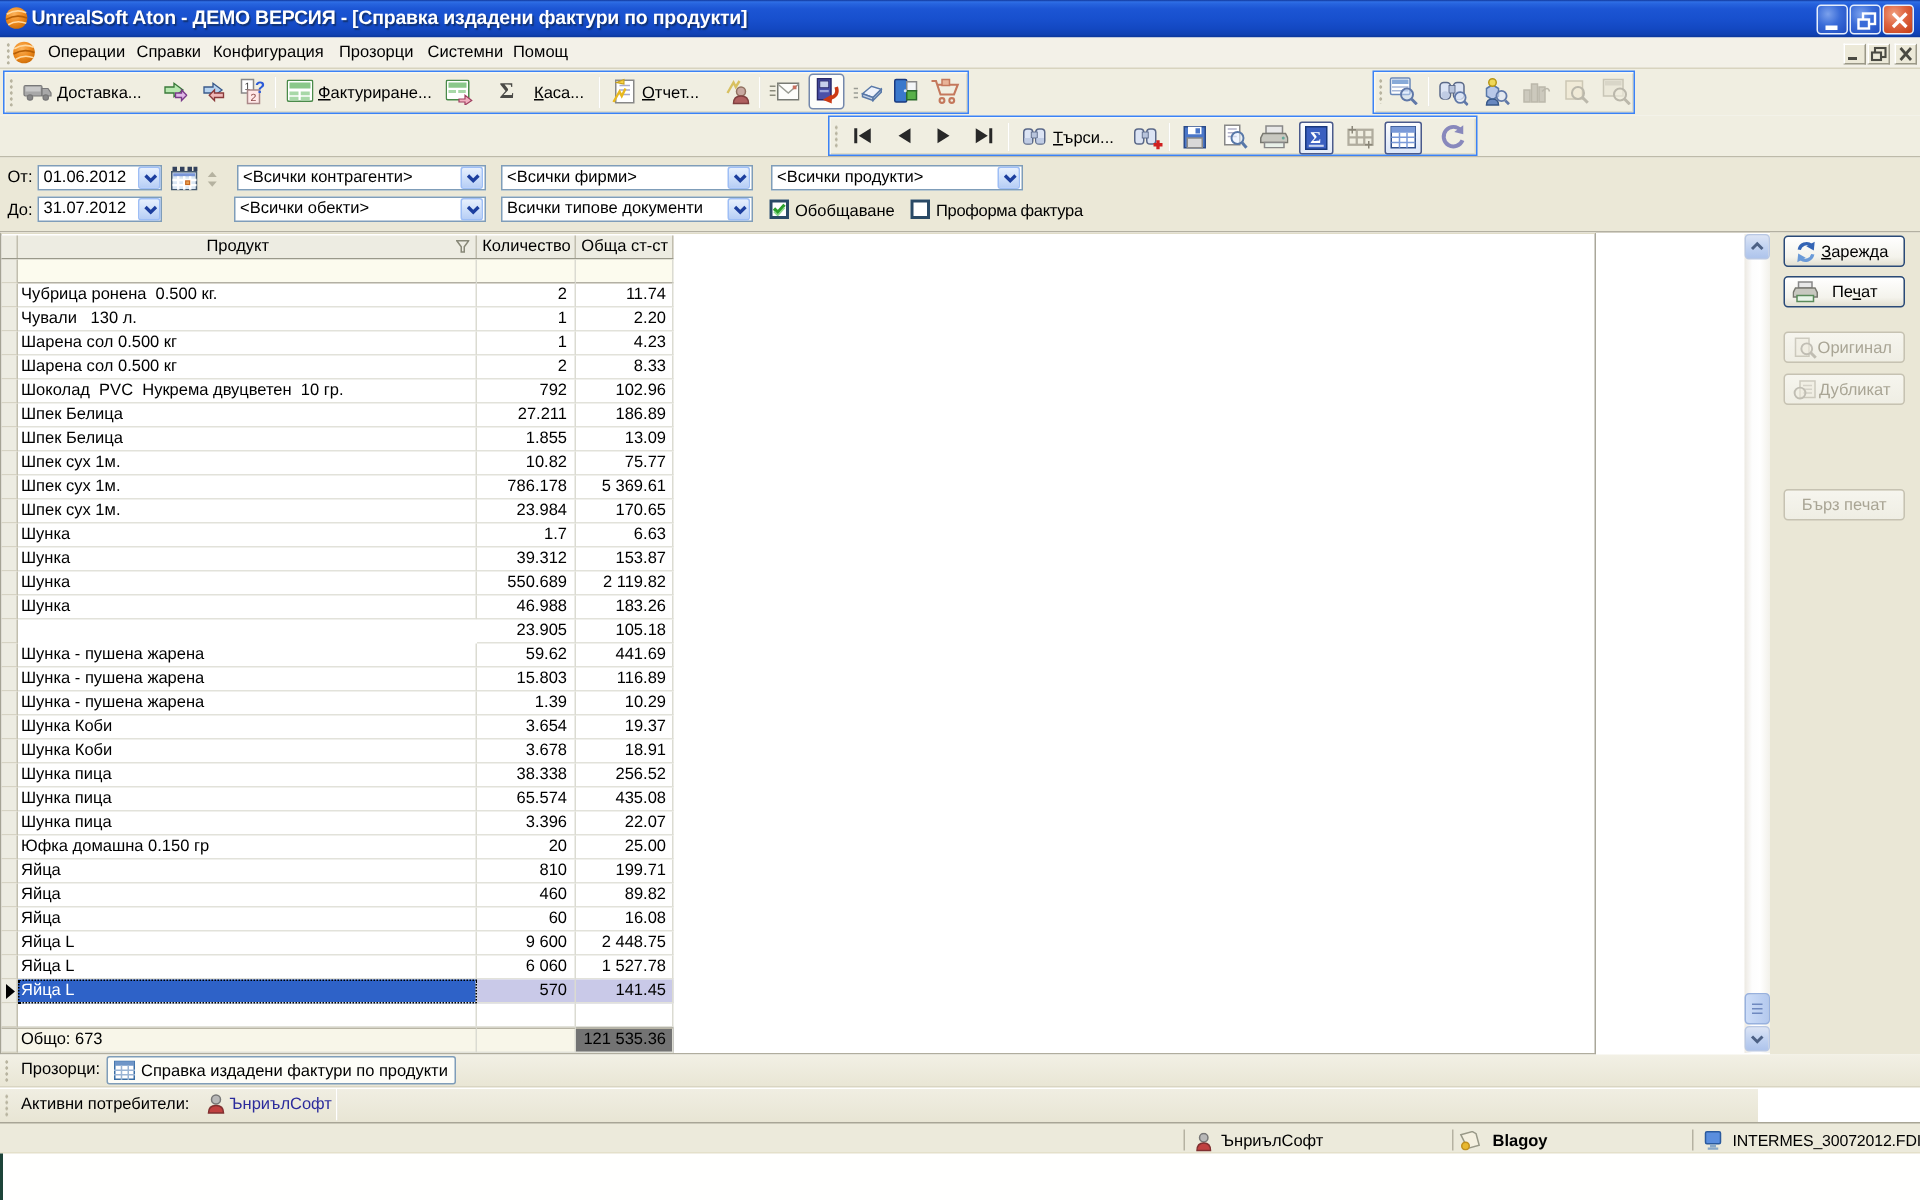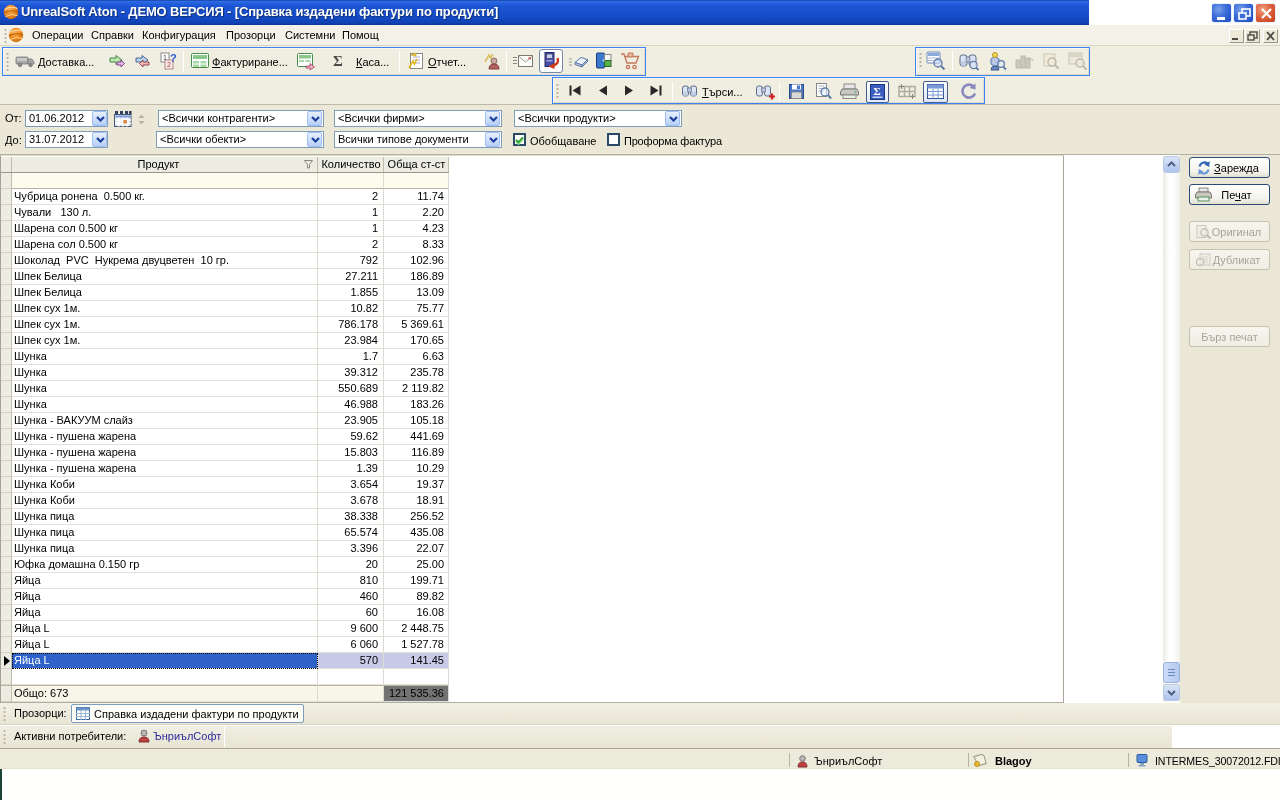--- a/index.html
+++ b/index.html
@@ -1,21 +1,21 @@
 <!DOCTYPE html>
 <html><head>
 <meta charset="utf-8">
 <style>
 * { margin:0; padding:0; box-sizing:border-box; }
 html,body { width:1280px; height:800px; overflow:hidden; }
 body { font-family:"Liberation Sans",sans-serif; font-size:11px; background:#fff; position:relative; }
 .abs { position:absolute; }
 
 
-#titlebar { left:0; top:0; width:1089px; height:25px;
+#titlebar { left:0; top:0; width:1280px; height:25px;
   background:linear-gradient(to bottom,#10379A 0%,#2F6FE6 5%,#2764DE 10%,#1C55D4 24%,#1850CE 50%,#1348C2 76%,#1041B2 92%,#0A3596 100%);
 }
 #titletext { left:21px; top:0; height:25px; line-height:24px; color:#fff; font-weight:bold; font-size:13px; letter-spacing:-0.15px; text-shadow:1px 1px 1px #10306e; white-space:nowrap; }
 .tbtn { top:3px; width:21px; height:20px; border-radius:3px; border:1px solid #e7effc; }
 .tbtn.min,.tbtn.res { background:radial-gradient(circle at 35% 30%,#7ba1ec 0%,#3a6cd8 45%,#1f4cc0 100%); }
 .tbtn.close { background:radial-gradient(circle at 35% 30%,#f0a080 0%,#de6440 45%,#c43b12 100%); }
 .tbtn svg { position:absolute; left:0; top:0; }
 
 
 #menubar { left:0; top:25px; width:1280px; height:21px; background:#F3F1E8; border-bottom:1px solid #d8d4bf; }
@@ -558,37 +558,36 @@
       <div class="rowsel" style="top:193px;height:16px;"></div>
       <div class="drow" style="top:193px;">
         <div class="dcell c1">Шунка</div>
         <div class="dcell c2">1.7</div>
         <div class="dcell c3">6.63</div>
       </div>
       <div class="rowsel" style="top:209px;height:16px;"></div>
       <div class="drow" style="top:209px;">
         <div class="dcell c1">Шунка</div>
         <div class="dcell c2">39.312</div>
-        <div class="dcell c3">235.78</div>
+        <div class="dcell c3">153.87</div>
       </div>
       <div class="rowsel" style="top:225px;height:16px;"></div>
       <div class="drow" style="top:225px;">
         <div class="dcell c1">Шунка</div>
         <div class="dcell c2">550.689</div>
         <div class="dcell c3">2 119.82</div>
       </div>
       <div class="rowsel" style="top:241px;height:16px;"></div>
       <div class="drow" style="top:241px;">
         <div class="dcell c1">Шунка</div>
         <div class="dcell c2">46.988</div>
         <div class="dcell c3">183.26</div>
       </div>
       <div class="rowsel" style="top:257px;height:16px;"></div>
       <div class="drow" style="top:257px;">
-        <div class="dcell c1">Шунка - ВАКУУМ слайз</div>
         <div class="dcell c2">23.905</div>
         <div class="dcell c3">105.18</div>
       </div>
       <div class="rowsel" style="top:273px;height:16px;"></div>
       <div class="drow" style="top:273px;">
         <div class="dcell c1">Шунка - пушена жарена</div>
         <div class="dcell c2">59.62</div>
         <div class="dcell c3">441.69</div>
       </div>
       <div class="rowsel" style="top:289px;height:16px;"></div>

